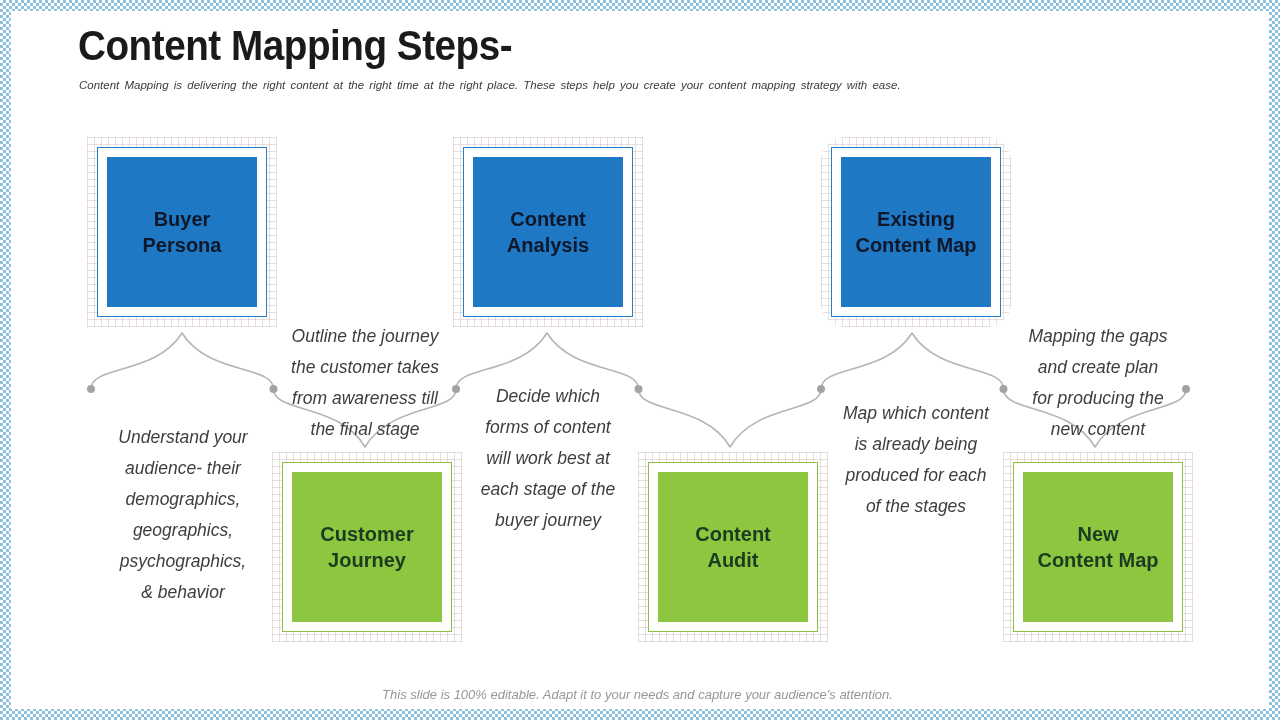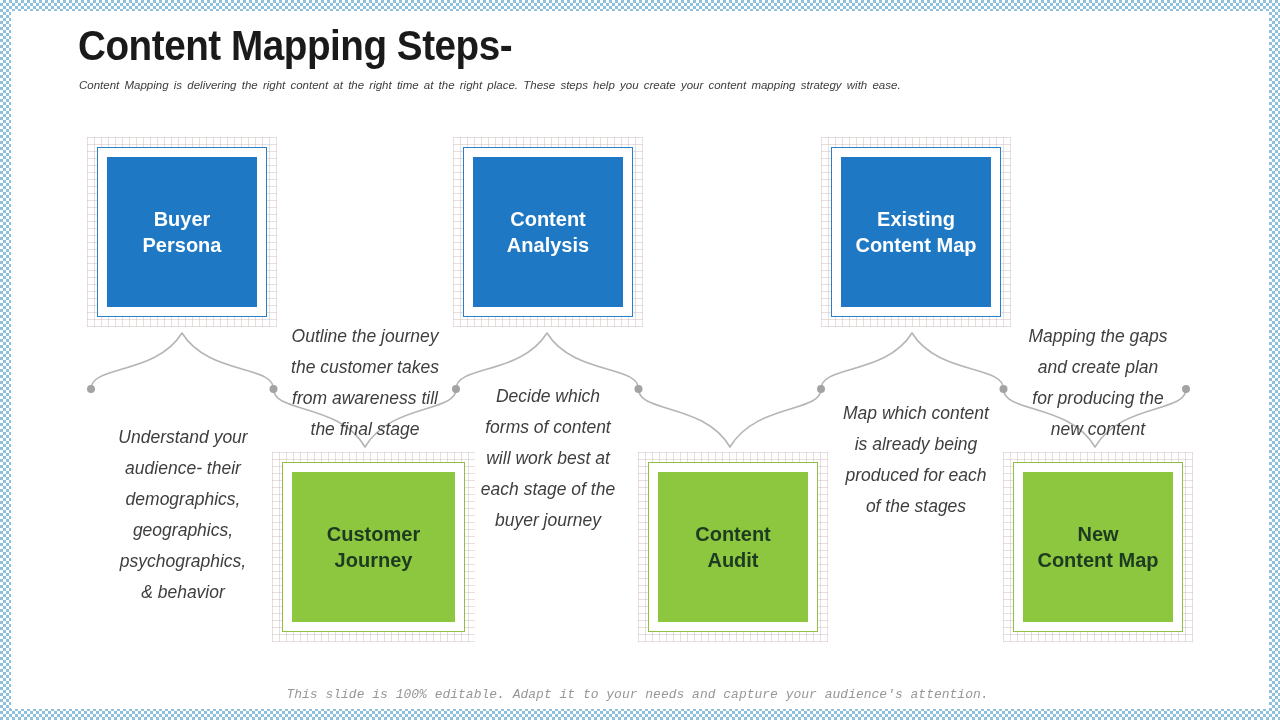--- a/index.html
+++ b/index.html
@@ -67,21 +67,21 @@
   }
   .patch.blue .box-fill { background: #1e78c4; }
   .patch.green .box-fill { background: #8dc63f; }
   .box-label {
     font-size: 20px;
     line-height: 26px;
     font-weight: bold;
     text-align: center;
     white-space: pre-line;
   }
-  .patch.blue .box-label { color: #ffffff; }
+  .patch.blue .box-label { color: #0f172a; }
   .patch.green .box-label { color: #1d3b21; }
 
   .step-desc {
     position: absolute;
     width: 200px;
     font-size: 17.5px;
     line-height: 31px;
     font-style: italic;
     color: #3e3e3e;
     text-align: center;
@@ -97,21 +97,20 @@
 
   .footer-note {
     position: absolute;
     left: 0; top: 687px;
     width: 1275px;
     text-align: center;
     font-size: 13px;
     font-style: italic;
     color: #979797;
     z-index: 2;
-    font-family: Liberation Mono, monospace;
   }
 </style>
 </head>
 <body>
 
 <div class="slide">
   <div class="canvas"></div>
 
   <div class="page-title">Content Mapping Steps-</div>
   <div class="page-subtitle">Content Mapping is delivering the right content at the right time at the right place. These steps help you create your content mapping strategy with ease.</div>
@@ -125,30 +124,30 @@
     </div>
   </div>
   <div class="patch blue" style="left:453px; top:137px;">
     <div class="box-outline">
       <div class="box-fill">
         <span class="box-label">Content
 Analysis</span>
       </div>
     </div>
   </div>
-  <div class="patch blue" style="left:821px; top:137px;">
+  <div class="patch blue" style="left:821px; top:137px;border-radius:24px;">
     <div class="box-outline">
       <div class="box-fill">
         <span class="box-label">Existing
 Content Map</span>
       </div>
     </div>
   </div>
 
-  <div class="patch green" style="left:272px; top:452px;padding-left:13px;">
+  <div class="patch green" style="left:272px; top:452px;">
     <div class="box-outline">
       <div class="box-fill">
         <span class="box-label">Customer
 Journey</span>
       </div>
     </div>
   </div>
   <div class="patch green" style="left:638px; top:452px;">
     <div class="box-outline">
       <div class="box-fill">

